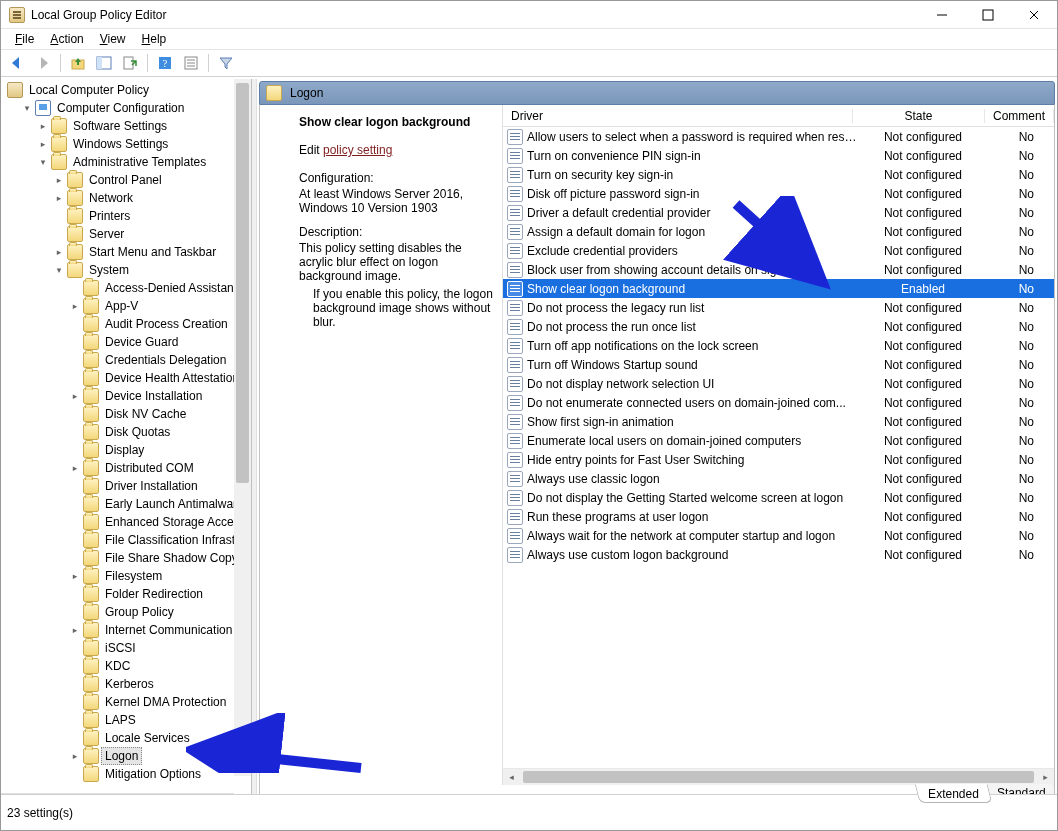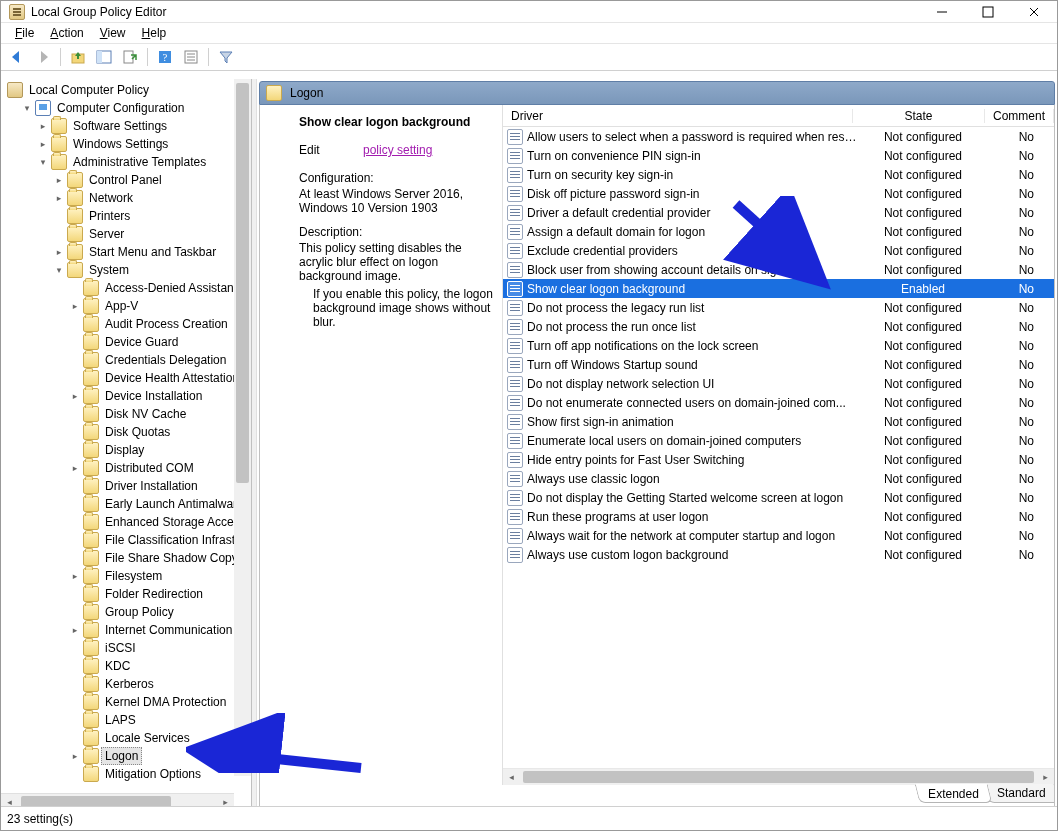--- a/index.html
+++ b/index.html
@@ -10,21 +10,21 @@
     background: #fff;
     color: #000;
     width: 1058px;
     height: 831px;
     overflow: hidden;
     position: relative;
     border: 1px solid #999;
   }
   
   .titlebar {
-    height: 22px;
+    height: 28px;
     display: flex;
     align-items: center;
     padding: 0 0 0 8px;
     border-bottom: 1px solid #e5e5e5;
   }
   .titlebar .app-icon {
     width: 16px; height: 16px; margin-right: 6px;
     background: linear-gradient(#f7e9c6,#e2c883);
     border: 1px solid #b3985a;
     border-radius: 2px;
@@ -146,21 +146,21 @@
     border-top: none;
     display: flex; flex-direction: column; overflow: hidden; background:#fff;align-items:flex-end;
   }
   .rp-content { flex: 1 1 auto; display: flex; overflow: hidden; }
   .desc-col {
     width: 212px; padding: 10px 8px 8px 8px; font-size: 12px; overflow: hidden;
     border-right: 1px solid #e0e0e0;
   }
   .desc-col .pname { font-weight: 700; margin-bottom: 14px; }
   .desc-col .edit-line { margin-bottom: 14px; }
-  .desc-col a { color: #a21caf; text-decoration: underline; margin-left: 40px; }
+  .desc-col a { color: #7f1d1d; text-decoration: underline; }
   .desc-col .sect { margin-bottom: 10px; }
   .desc-col .sect .hd { margin-bottom: 2px; }
   .desc-col p { margin: 0 0 4px 0; }
   .desc-col .indent { padding-left: 14px; }
   .list-col { flex: 1 1 auto; display: flex; flex-direction: column; overflow: hidden; }
   .list-head {
     display: flex; height: 22px; align-items: center; border-bottom: 1px solid #e0e0e0;
     font-size: 12px; color:#000; background:#fff;
   }
   .list-head .col { padding: 0 8px; border-right: 1px solid #e8e8e8; }
@@ -201,21 +201,21 @@
     border: 1px solid #b5b5b5; border-top: none; background: #fff;
     transform: skewX(14deg); margin-top: -1px;
     border-bottom-left-radius: 6px; border-bottom-right-radius: 6px;
     margin-right: -3px;
   }
   .tabs .tab span { display:inline-block; transform: skewX(-14deg); }
   .tabs .tab.active { background: #fff; border-top: 1px solid #fff; z-index:1; }
   .tabs .tab.inactive { background: #f4f4f4; }
   
   .statusbar {
-    position: absolute; left:0; right:0; bottom:0; height:24px;
+    position: absolute; left:0; right:0; bottom:0; height:36px;
     border-top:1px solid #d0d0d0; display:flex; align-items:center;
     padding: 0 6px; font-size: 12px; background:#fff;
   }
   
   .arrow { position: absolute; pointer-events: none; z-index: 50;}
 </style>
 </head>
 <body>
 
 <div class="titlebar">

